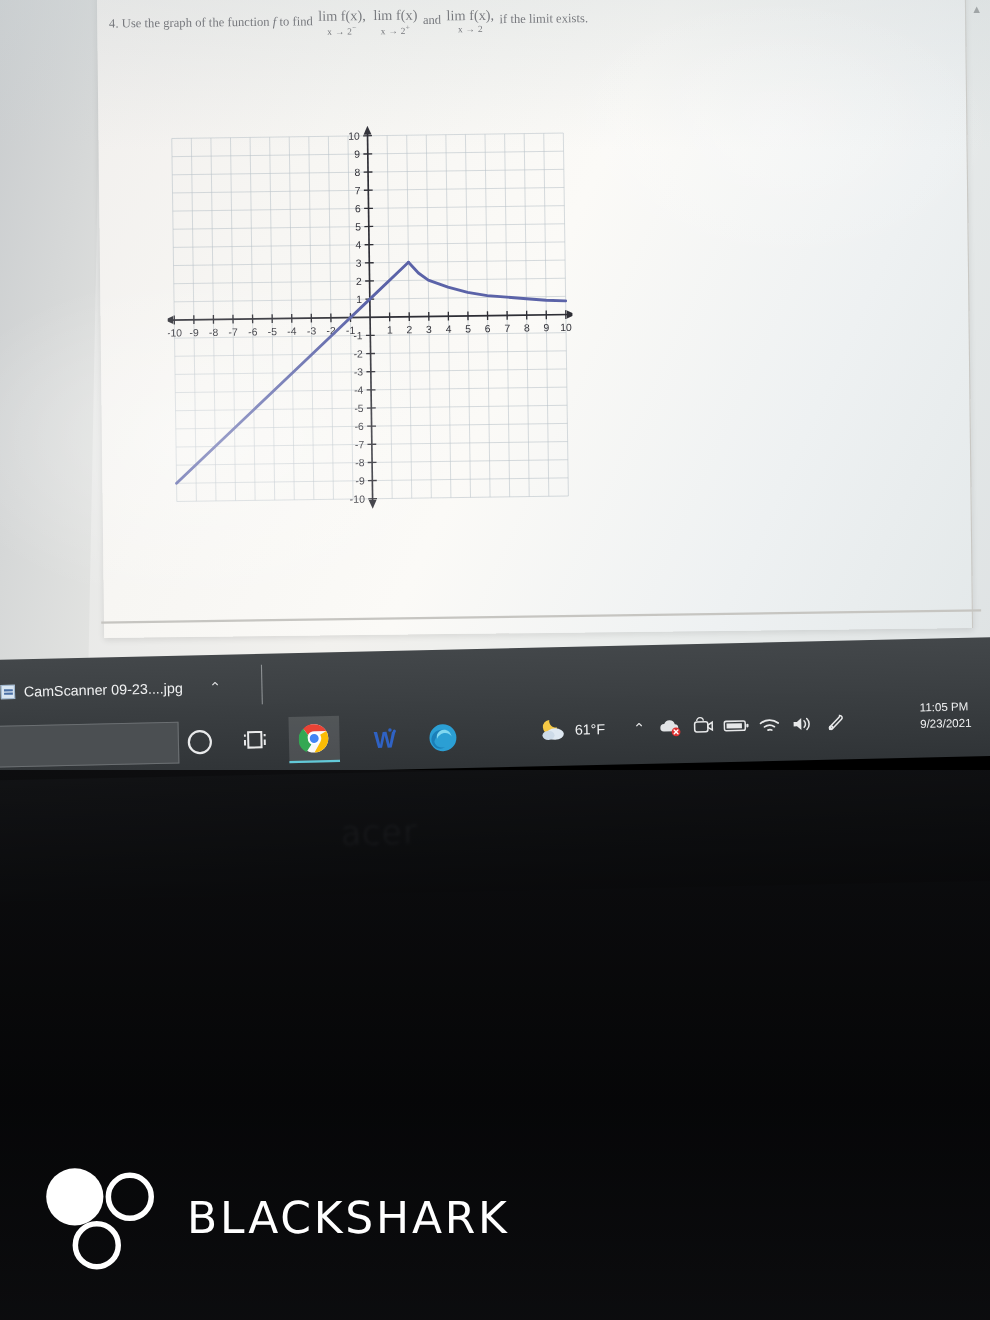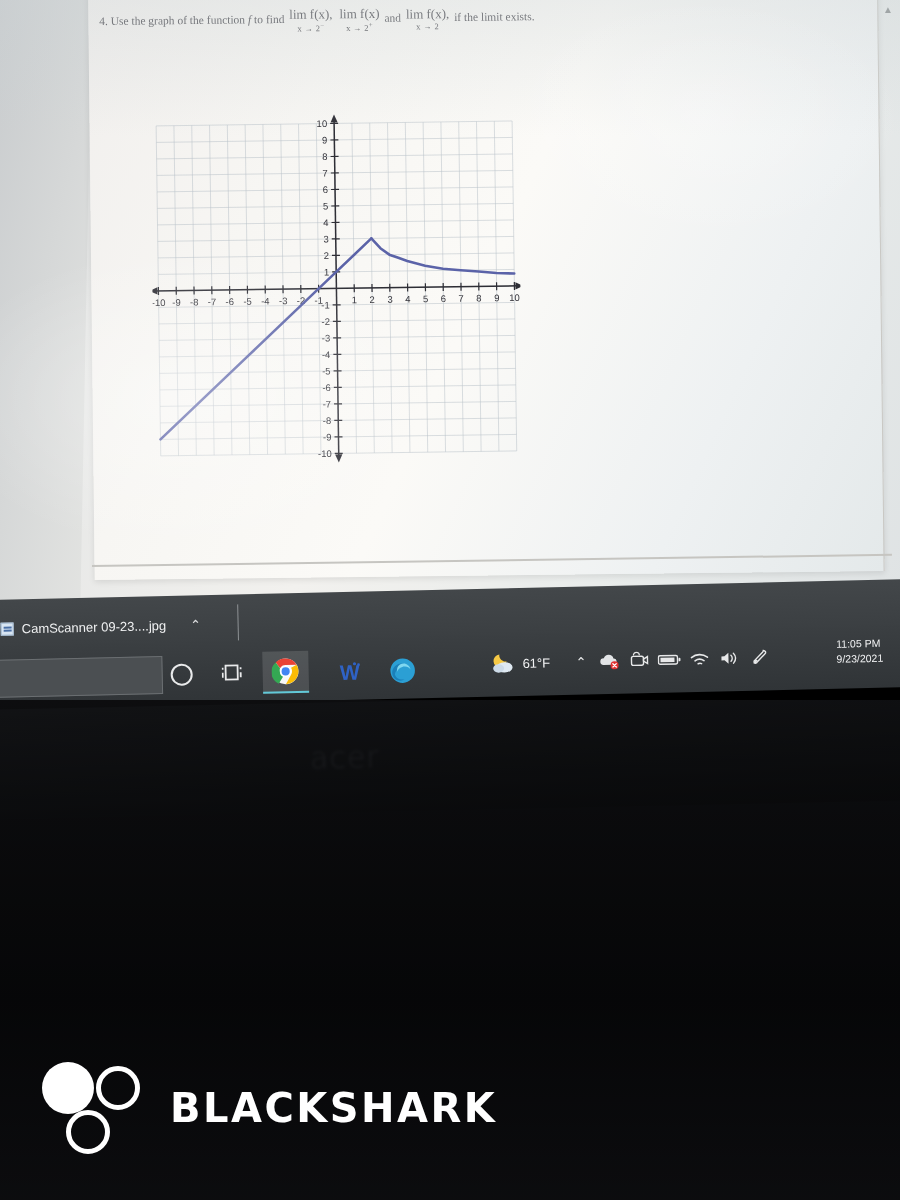--- a/index.html
+++ b/index.html
@@ -135,21 +135,21 @@
   }
 
   
   #watermark{ position:absolute; left:36px; top:1058px; display:flex; align-items:center; gap:24px; }
   #wm-dots{ position:relative; width:110px; height:100px; }
   .wm-dot{ position:absolute; border-radius:50%; }
   #wm-dot-1{ left:6px; top:4px; width:52px; height:52px; background:#fff; }
   #wm-dot-2{ left:60px; top:8px; width:44px; height:44px; border:5px solid #fff; }
   #wm-dot-3{ left:30px; top:52px; width:44px; height:44px; border:5px solid #fff; }
   #wm-text{ color:#fff; line-height:1.0; }
-  #wm-brand{ font-family:"DejaVu Sans", sans-serif; font-size:40px; font-weight:bold; letter-spacing:2.5px; white-space:nowrap; }
+  #wm-brand{ font-family:"DejaVu Sans", sans-serif; font-size:40px; font-weight:normal; letter-spacing:2.5px; white-space:nowrap; }
   #wm-sub{ font-family:"DejaVu Sans", sans-serif; font-size:32px; letter-spacing:3.5px; white-space:nowrap; margin-top:10px; margin-left:24px; }
 </style>
 </head>
 <body>
 
 <div id="screen-area">
 
   <div id="viewer-gutter-left"></div>
   <div id="doc-page"></div>
   <div id="doc-page-bottom-edge"></div>

